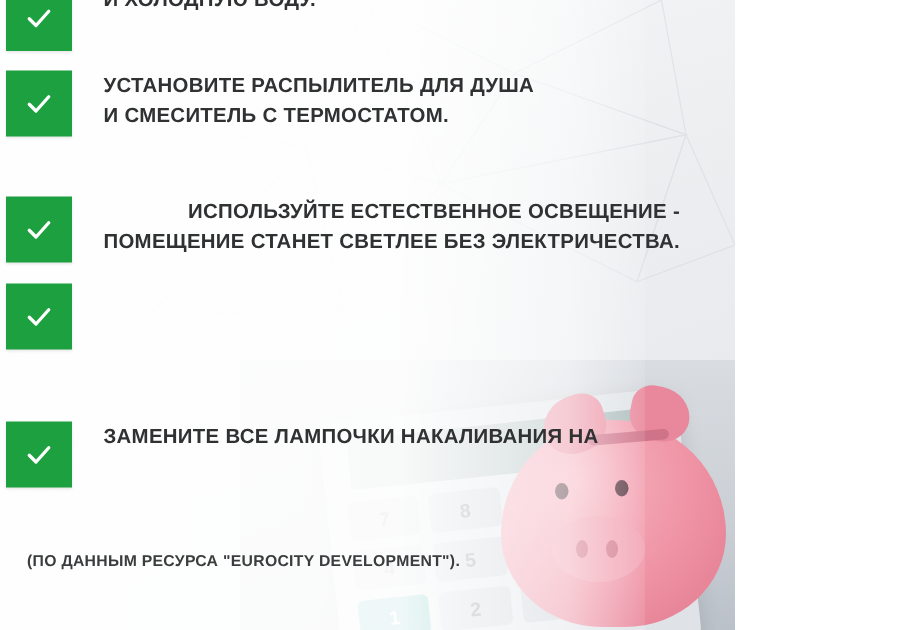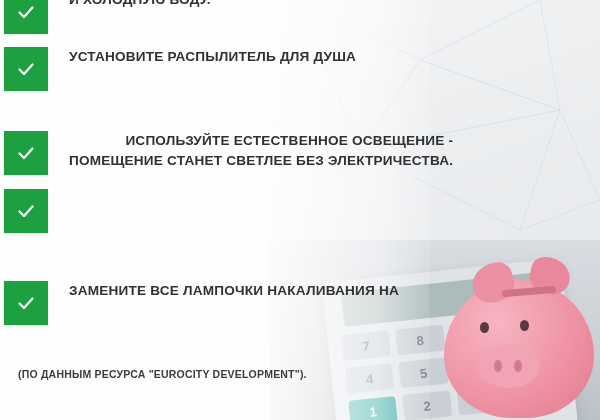--- a/index.html
+++ b/index.html
@@ -8,21 +8,21 @@
   }
   body {
     width: 600px;
     height: 420px;
     overflow: hidden;
     font-family: "Liberation Sans", sans-serif;
     background: #ffffff;
   }
   .poster {
     position: relative;
-    width: 600px;
+    width: 490px;
     height: 420px;
     background: #bef264;
     overflow: hidden;
   }
   
   .bg-base {
     position: absolute;
     inset: 0;
     background: linear-gradient(160deg, #f7f8f9 0%, #eceef0 45%, #e4e7ea 100%);
   }
@@ -318,20 +318,21 @@
     </div>
 
     <div class="row" style="top:47px;">
       <div class="check-box">
         <svg width="20" height="20" viewBox="0 0 20 20">
             <path d="M3.5 10.5 L8 15 L16.5 5.5" fill="none" stroke="#ffffff" stroke-width="2.2" stroke-linecap="round" stroke-linejoin="round"></path>
           </svg>
       </div>
       <div class="row-text">
         <span class="ln">УСТАНОВИТЕ РАСПЫЛИТЕЛЬ ДЛЯ ДУША</span>
+        <span class="ln">И СМЕСИТЕЛЬ С ТЕРМОСТАТОМ.</span>
       </div>
     </div>
 
     <div class="row" style="top:131px;text-align:right;">
       <div class="check-box">
         <svg width="20" height="20" viewBox="0 0 20 20">
             <path d="M3.5 10.5 L8 15 L16.5 5.5" fill="none" stroke="#ffffff" stroke-width="2.2" stroke-linecap="round" stroke-linejoin="round"></path>
           </svg>
       </div>
       <div class="row-text">

